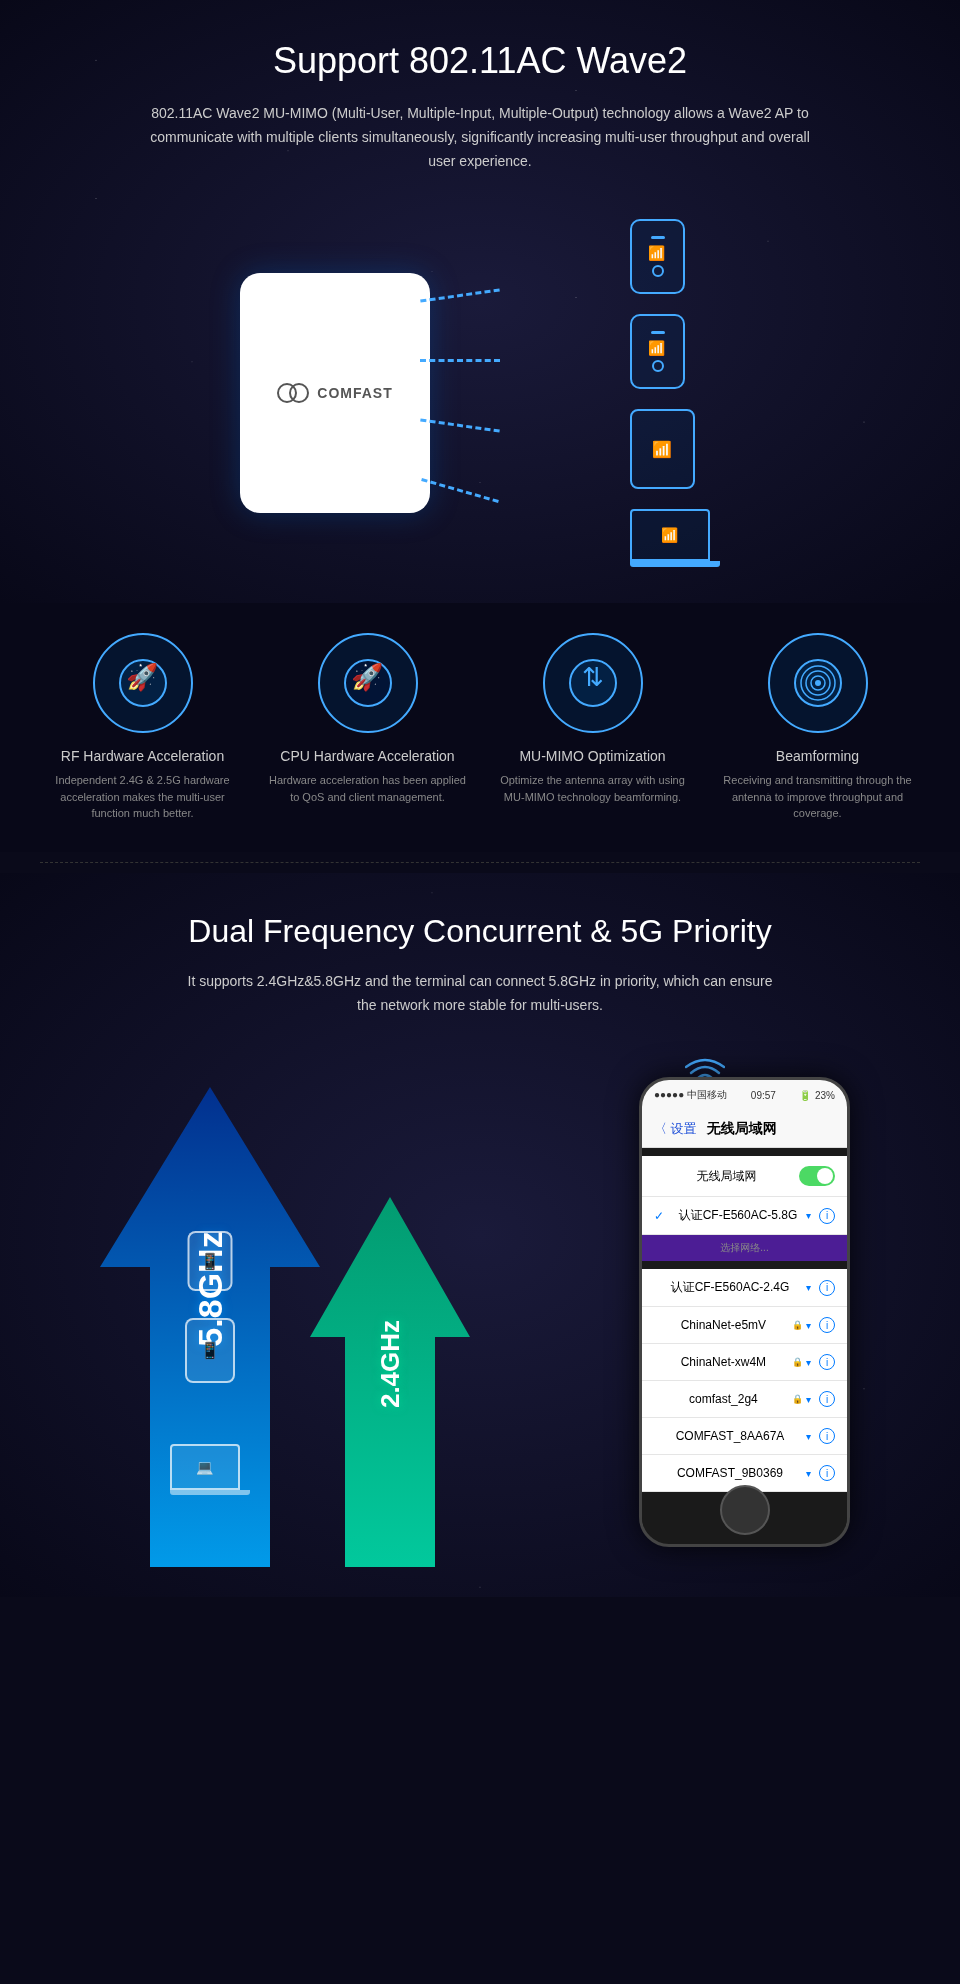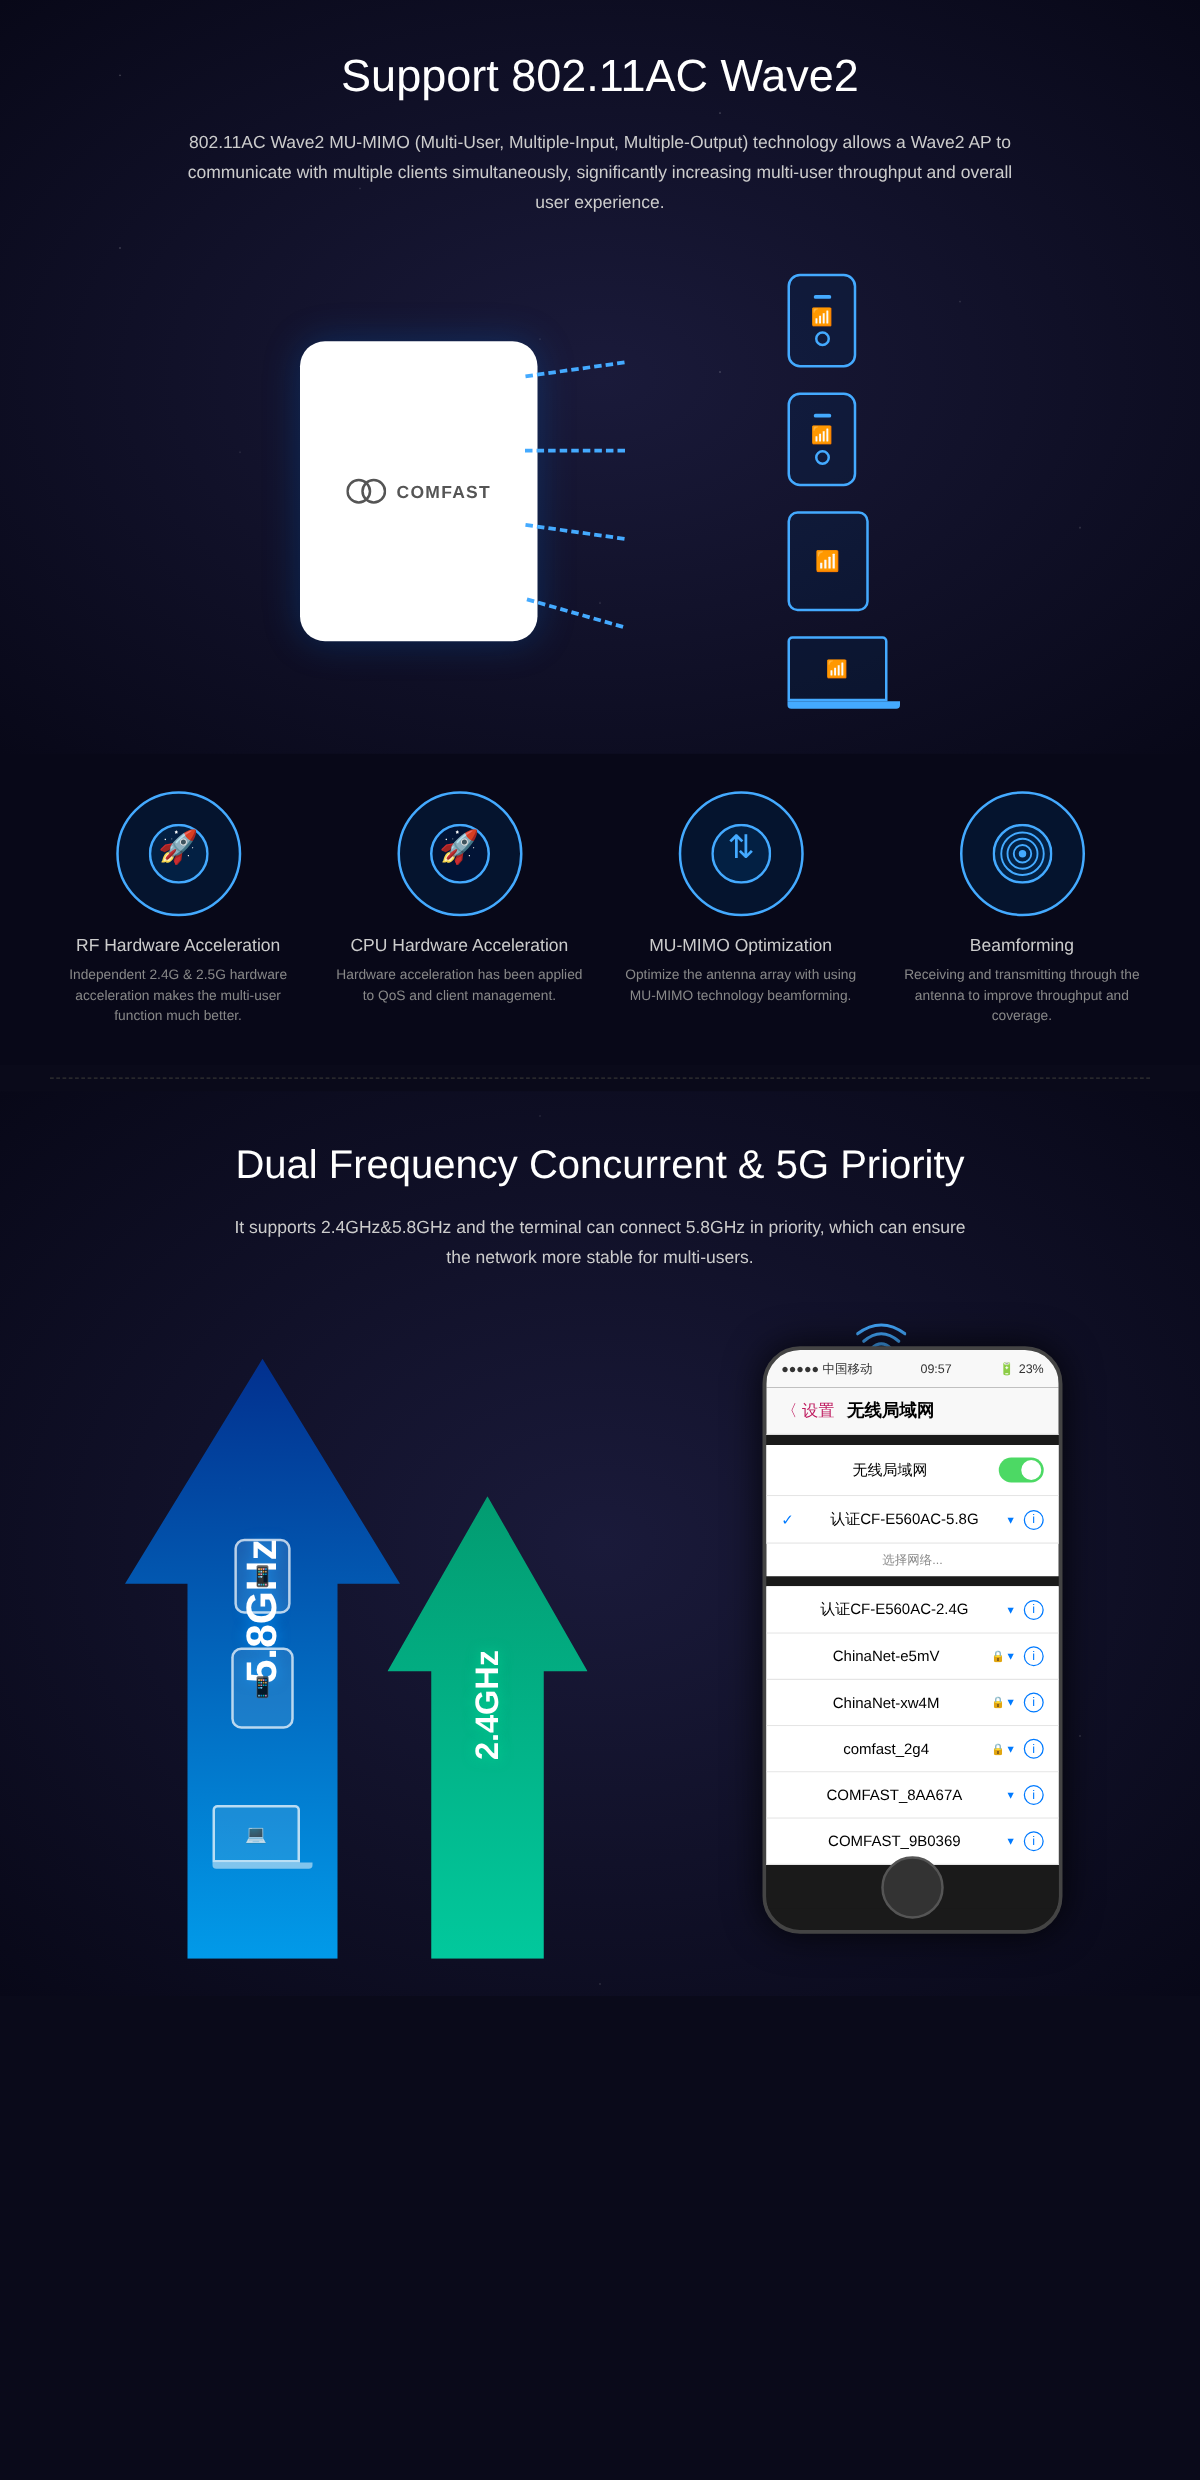--- a/index.html
+++ b/index.html
@@ -172,21 +172,21 @@
       display: flex;
       align-items: flex-end;
       justify-content: center;
     }
 
     
     .iphone-mockup {
       position: absolute;
       right: 50px;
       top: 30px;
-      width: 240px;
+      width: 211px;
       height: 470px;
       background: #1a1a1a;
       border-radius: 30px;
       border: 3px solid #444;
       overflow: hidden;
       box-shadow: 0 0 30px rgba(0,0,0,0.8);
     }
     .iphone-status-bar {
       background: #f8f8f8;
       height: 30px;
@@ -200,21 +200,21 @@
     .iphone-nav-bar {
       background: #f8f8f8;
       height: 38px;
       display: flex;
       align-items: center;
       padding: 0 12px;
       border-bottom: 1px solid #ddd;
       gap: 10px;
     }
     .iphone-nav-back {
-      color: #be185d;
+      color: #1d4ed8;
       font-size: 13px;
     }
     .iphone-nav-title {
       font-size: 14px;
       font-weight: bold;
       color: #000;
     }
     .iphone-wifi-section {
       background: #fff;
       margin: 8px 0 0;
@@ -272,21 +272,21 @@
     }
     .check-mark {
       color: #007AFF;
       margin-right: 6px;
       font-size: 12px;
     }
     .iphone-section-header {
       padding: 6px 5px;
       font-size: 10px;
       color: #888;
-      background: #ffffff;
+      background: #4c1d95;
     }
     .iphone-home-bar {
       background: #1a1a1a;
       height: 35px;
       display: flex;
       align-items: center;
       justify-content: center;
     }
 
     

